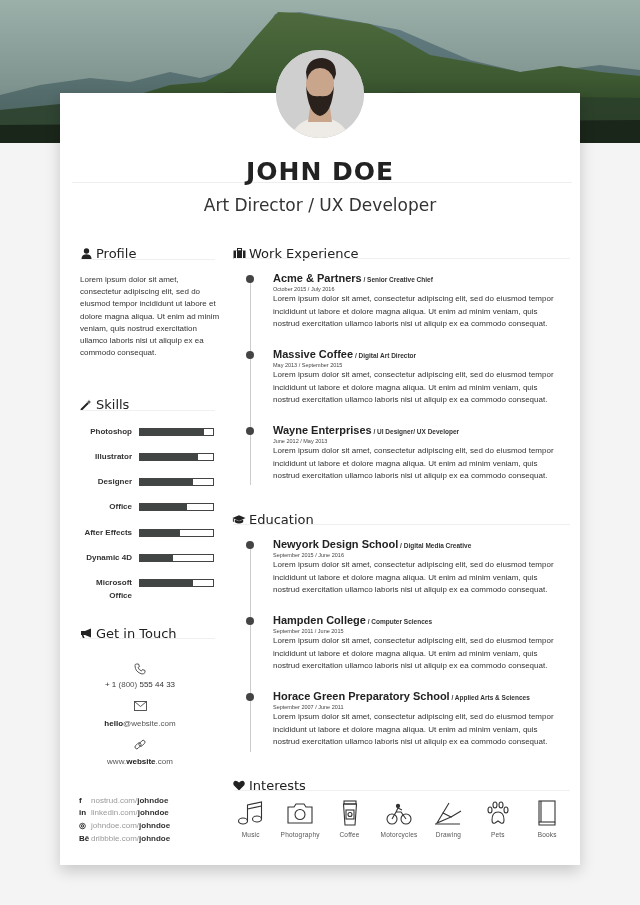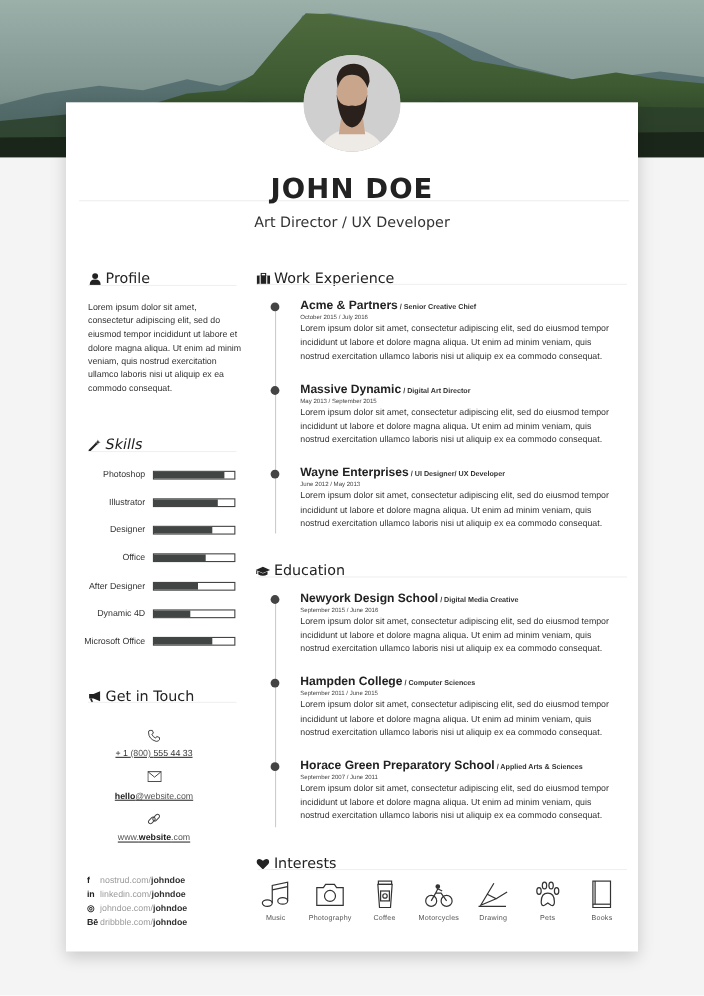--- a/index.html
+++ b/index.html
@@ -13,35 +13,35 @@
   .card { position: absolute; left: 60px; top: 93px; width: 520px; height: 772px; background: #fff;
     box-shadow: 0 6px 14px rgba(0,0,0,0.18); }
 
   .avatar { position: absolute; left: 276px; top: 50px; width: 88px; height: 88px; border-radius: 50%;
     overflow: hidden; background: radial-gradient(circle at 50% 40%, #e6e6e6, #bdbdbd); z-index: 3; }
 
   .name { position: absolute; left: 0; width: 640px; top: 157px; text-align: center; font-family: "DejaVu Sans", sans-serif;
     font-weight: bold; font-size: 25px; letter-spacing: 1px; color: #222; z-index: 2; }
   .name-rule { position: absolute; left: 72px; width: 500px; top: 182px; height: 1px; background: #eee; z-index: 1; }
   .role { position: absolute; left: 0; width: 640px; top: 195px; text-align: center; font-family: "DejaVu Sans", sans-serif;
-    font-size: 13px; color: #333; }
+    font-size: 17px; color: #333; }
 
   .sec-head { position: absolute; display: flex; align-items: center; font-family: "DejaVu Sans", sans-serif; font-size: 13px; color: #222; }
   .sec-head .ico { width: 14px; height: 14px; margin-right: 3px; display: inline-flex; align-items: center; justify-content: center; }
   .sec-rule { position: absolute; height: 1px; background: #f0f0f0; }
 
   .profile-text { position: absolute; left: 80px; top: 274px; width: 140px; font-size: 8px; line-height: 12.2px; color: #333; }
 
   .skills { position: absolute; left: 80px; top: 426px; width: 140px; }
-  .skill { position: absolute; left: 0; width: 140px; height: 14px; }
+  .skill { position: absolute; left: 0; width: 140px; height: 14px; font-weight: bold; }
   .skill-name { position: absolute; right: 88px; top: 0; font-size: 8px; color: #333; text-align: right; line-height: 12.5px; width: 60px; }
   .skill-bar { position: absolute; left: 59px; top: 2px; width: 75px; height: 8px; border: 1px solid #444; background: #fff; }
   .skill-fill { height: 100%; background: #414645; }
 
-  .contact { position: absolute; left: 80px; width: 120px; text-align: center; font-size: 8px; color: #333; text-decoration: underline; }
+  .contact { position: absolute; left: 80px; width: 120px; text-align: center; font-size: 8px; color: #333; }
   .contact .c-ico { height: 14px; display: flex; justify-content: center; }
   .contact .light { color: #555; }
   .contact b { color: #222; }
 
   .social { position: absolute; left: 79px; top: 794px; font-size: 8px; color: #999; }
   .social .row { height: 12.6px; display: flex; align-items: center; }
   .social .s-ico { width: 12px; font-weight: bold; color: #222; font-size: 8px; display: inline-block; }
   .social b { color: #333; }
 
   .timeline-line { position: absolute; left: 249.5px; width: 1px; background: #ccc; }
@@ -108,21 +108,21 @@
     <svg width="11" height="11" viewBox="0 0 11 11">
         <circle cx="5.5" cy="3" r="2.7" fill="#222"></circle>
         <path d="M0.5 11 Q0.5 6.2 5.5 6.2 Q10.5 6.2 10.5 11 Z" fill="#222"></path>
       </svg>
   </span>
   <span>Profile</span>
 </div>
 <div class="sec-rule" style="left:80px; width:135px; top:259px;"></div>
 <div class="profile-text">Lorem ipsum dolor sit amet, consectetur adipiscing elit, sed do eiusmod tempor incididunt ut labore et dolore magna aliqua. Ut enim ad minim veniam, quis nostrud exercitation ullamco laboris nisi ut aliquip ex ea commodo consequat.</div>
 
-<div class="sec-head" style="left:79px; top:397px;font-style:italic;">
+<div class="sec-head" style="left:79px; top:397px;">
   <span class="ico">
     <svg width="12" height="12" viewBox="0 0 12 12">
         <path d="M1 11 L8 4" stroke="#222" stroke-width="2"></path>
         <path d="M9 0.5 L9.6 2.4 L11.5 3 L9.6 3.6 L9 5.5 L8.4 3.6 L6.5 3 L8.4 2.4 Z" fill="#222"></path>
       </svg>
   </span>
   <span>Skills</span>
 </div>
 <div class="sec-rule" style="left:80px; width:135px; top:410px;"></div>
 
@@ -145,21 +145,21 @@
         <div class="skill-fill" style="width:72%;"></div>
       </div>
   </div>
   <div class="skill" style="top:75px;">
     <span class="skill-name">Office</span>
     <div class="skill-bar">
         <div class="skill-fill" style="width:64%;"></div>
       </div>
   </div>
   <div class="skill" style="top:101px;">
-    <span class="skill-name">After Designer</span>
+    <span class="skill-name">After Effects</span>
     <div class="skill-bar">
         <div class="skill-fill" style="width:55%;"></div>
       </div>
   </div>
   <div class="skill" style="top:126px;">
     <span class="skill-name">Dynamic 4D</span>
     <div class="skill-bar">
         <div class="skill-fill" style="width:45%;"></div>
       </div>
   </div>
@@ -251,21 +251,21 @@
 <div class="tl-dot" style="left:246px; top:275px;"></div>
 <div class="tl-dot" style="left:246px; top:351px;"></div>
 <div class="tl-dot" style="left:246px; top:427px;"></div>
 
 <div class="entry" style="top:272px;">
   <div class="title"><span>Acme &amp; Partners</span><span class="sub"> / Senior Creative Chief</span></div>
   <div class="dates">October 2015  / July 2016</div>
   <div class="desc">Lorem ipsum dolor sit amet, consectetur adipiscing elit, sed do eiusmod tempor incididunt ut labore et dolore magna aliqua. Ut enim ad minim veniam, quis nostrud exercitation ullamco laboris nisi ut aliquip ex ea commodo consequat.</div>
 </div>
 <div class="entry" style="top:348px;">
-  <div class="title"><span>Massive Dynamic</span><span class="sub"> / Digital Art Director</span></div>
+  <div class="title"><span>Massive Coffee</span><span class="sub"> / Digital Art Director</span></div>
   <div class="dates">May 2013  / September 2015</div>
   <div class="desc">Lorem ipsum dolor sit amet, consectetur adipiscing elit, sed do eiusmod tempor incididunt ut labore et dolore magna aliqua. Ut enim ad minim veniam, quis nostrud exercitation ullamco laboris nisi ut aliquip ex ea commodo consequat.</div>
 </div>
 <div class="entry" style="top:424px;">
   <div class="title"><span>Wayne Enterprises</span><span class="sub"> / UI Designer/ UX Developer</span></div>
   <div class="dates">June 2012  / May 2013</div>
   <div class="desc">Lorem ipsum dolor sit amet, consectetur adipiscing elit, sed do eiusmod tempor incididunt ut labore et dolore magna aliqua. Ut enim ad minim veniam, quis nostrud exercitation ullamco laboris nisi ut aliquip ex ea commodo consequat.</div>
 </div>
 
 <div class="sec-head" style="left:232px; top:512px;">

